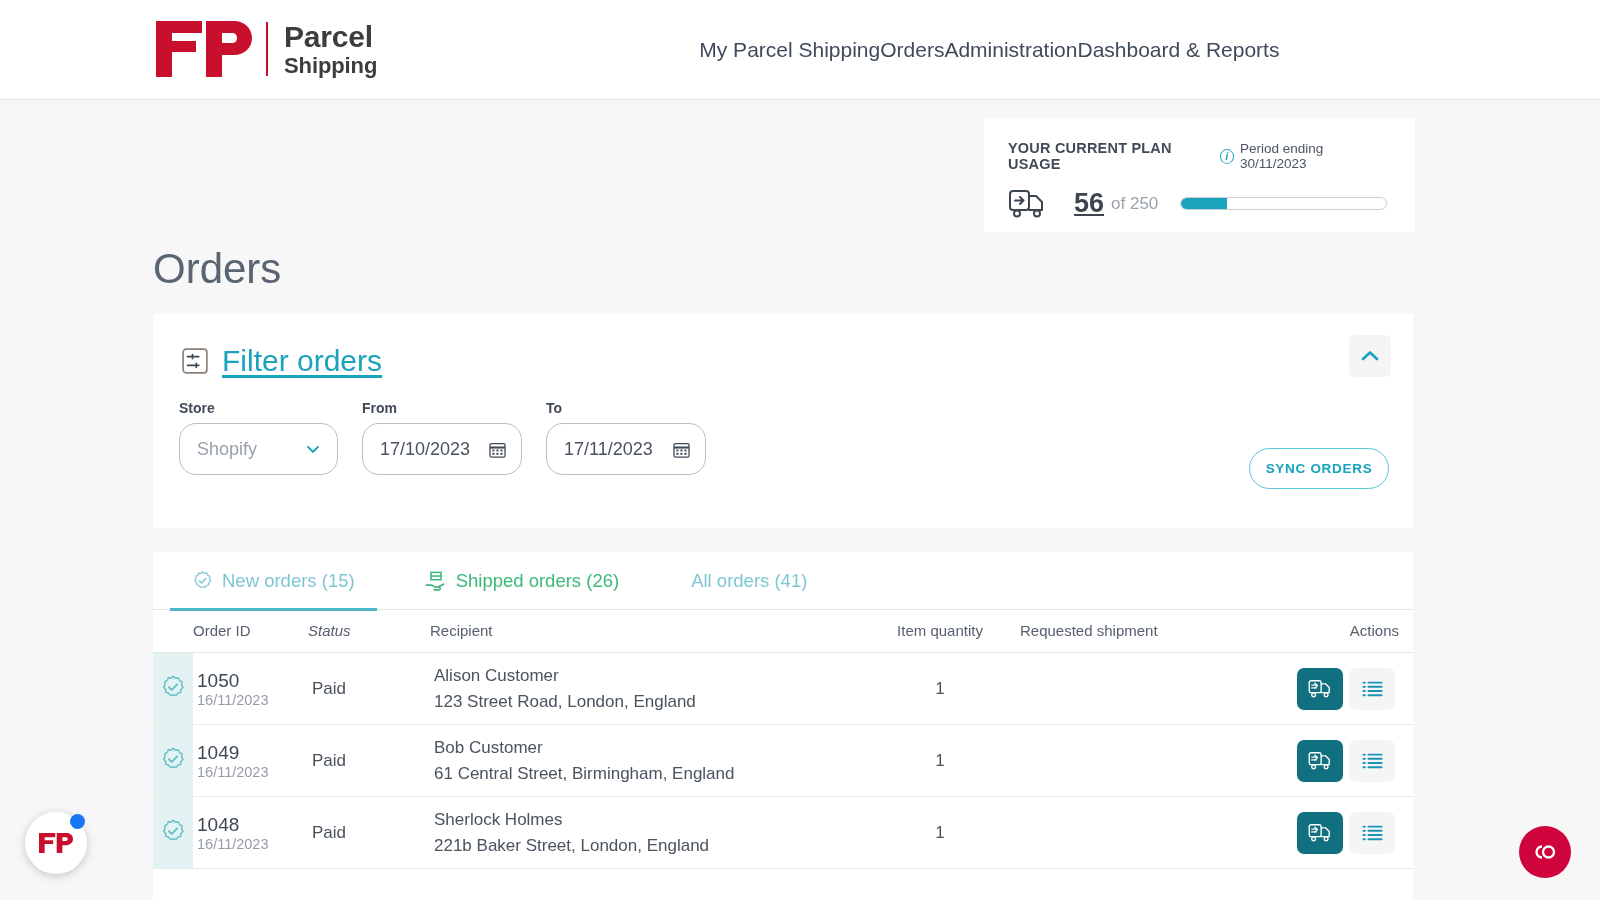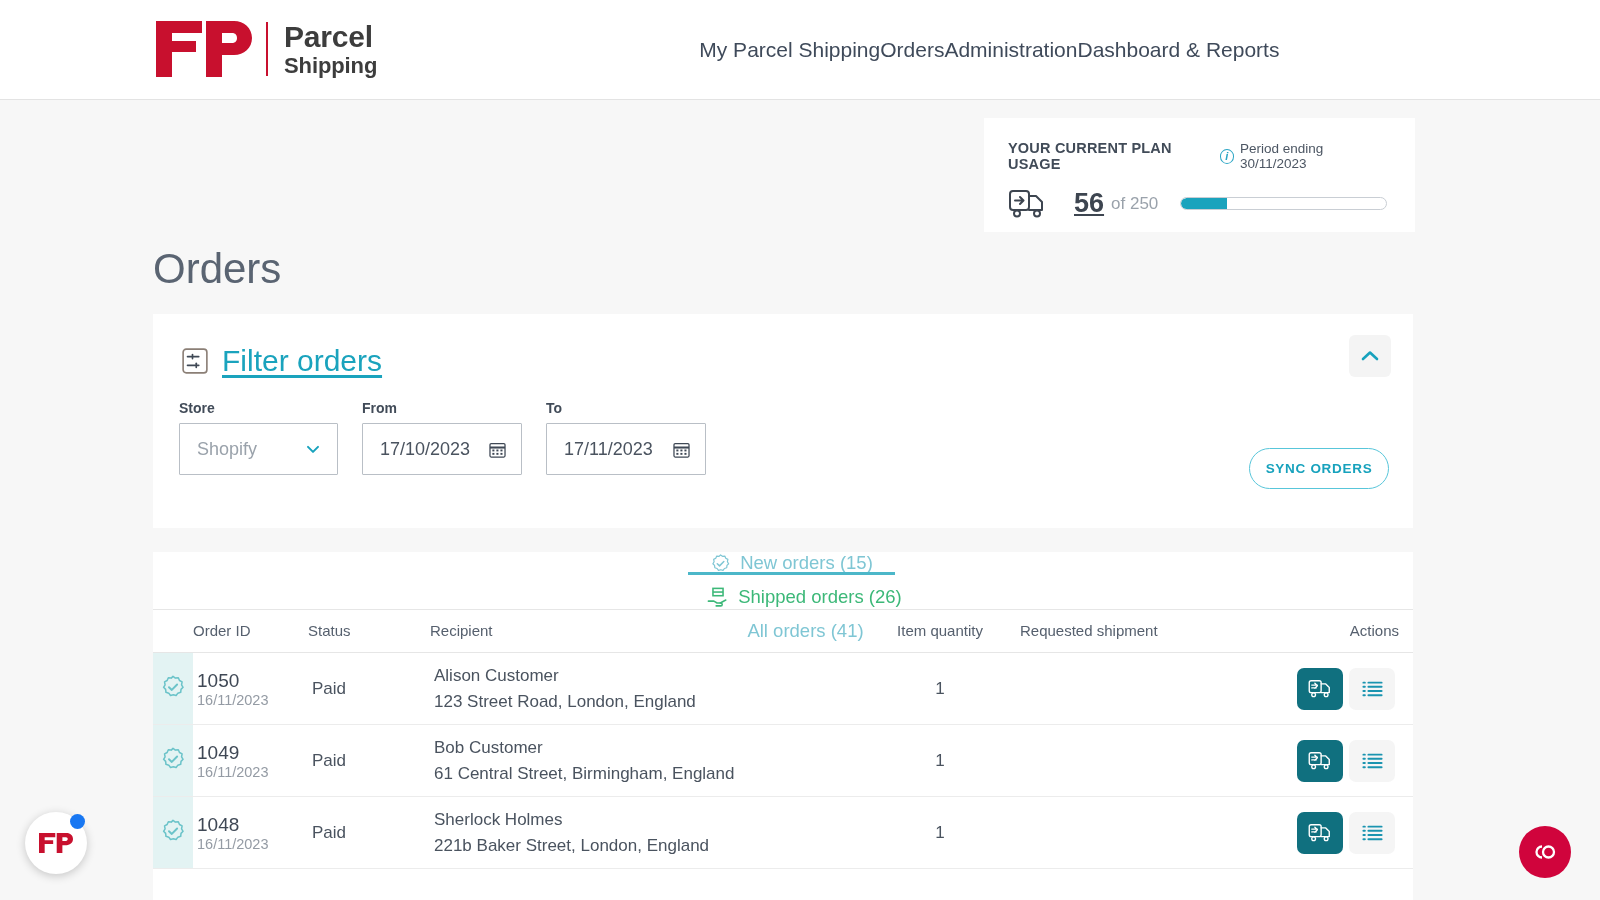--- a/index.html
+++ b/index.html
@@ -120,21 +120,21 @@
     padding: 22px 0 0 26px;
     gap: 24px;
   }
   .field-label {
     font-size: 14px; font-weight: 700; color: #414b58;
     margin-bottom: 7px;
   }
   .ctrl {
     height: 52px;
     border: 1px solid #b9bfc6;
-    border-radius: 1px;
+    border-radius: 17px;
     background: #fff;
     display: flex; align-items: center;
     padding: 0 14px 0 17px;
   }
   .ctrl.store { width: 159px; justify-content: space-between; }
   .ctrl.date  { width: 160px; justify-content: space-between; }
   .store-val { font-size: 18px; color: #9aa2ab; }
   .date-val  { font-size: 18px; color: #4a535f; }
   .sync-btn {
     position: absolute; right: 24px; bottom: 39px;
@@ -149,22 +149,21 @@
   
   .table-card {
     position: absolute; left: 153px; top: 552px;
     width: 1260px; height: 350px;
     background: #ffffff;
   }
   .tabs {
     display: flex; align-items: center;
     height: 58px; padding-left: 17px;
     border-bottom: 1px solid #e6e6e6;
-    gap: 12px;
-    flex-direction: column;
+    gap: 0;
   }
   .tab {
     display: flex; align-items: center; gap: 9px;
     height: 58px; padding: 0 22px;
     font-size: 18.5px; cursor: pointer;
     position: relative;
     color: #7fc6d4;
   }
   .tab.active::after {
     content: ""; position: absolute;
@@ -175,21 +174,21 @@
   .tab.all { color: #7fc6d4; margin-left: 28px; }
 
   table { width: 100%; border-collapse: collapse; table-layout: fixed; }
   thead th {
     font-size: 15px; font-weight: 400; color: #56606e;
     text-align: left; padding: 12px 0 13px 0;
     border-bottom: 1px solid #e6e6e6;
   }
   .c-flag  { width: 40px; }
   .c-id    { width: 115px; }
-  .c-stat  { width: 122px; }
+  .c-stat  { width: 122px; font-style: italic; }
   .c-rec   { width: 430px; }
   .c-qty   { width: 160px; text-align: center !important; }
   .c-req   { width: 245px; }
   .c-act   { width: 148px; text-align: right !important; padding-right: 14px !important; }
 
   tbody tr { border-bottom: 1px solid #ececec; }
   tbody td { padding: 4px; height: 72px; vertical-align: middle; }
   td.flagcell {
     background: #e3f3f3;
     text-align: center;

